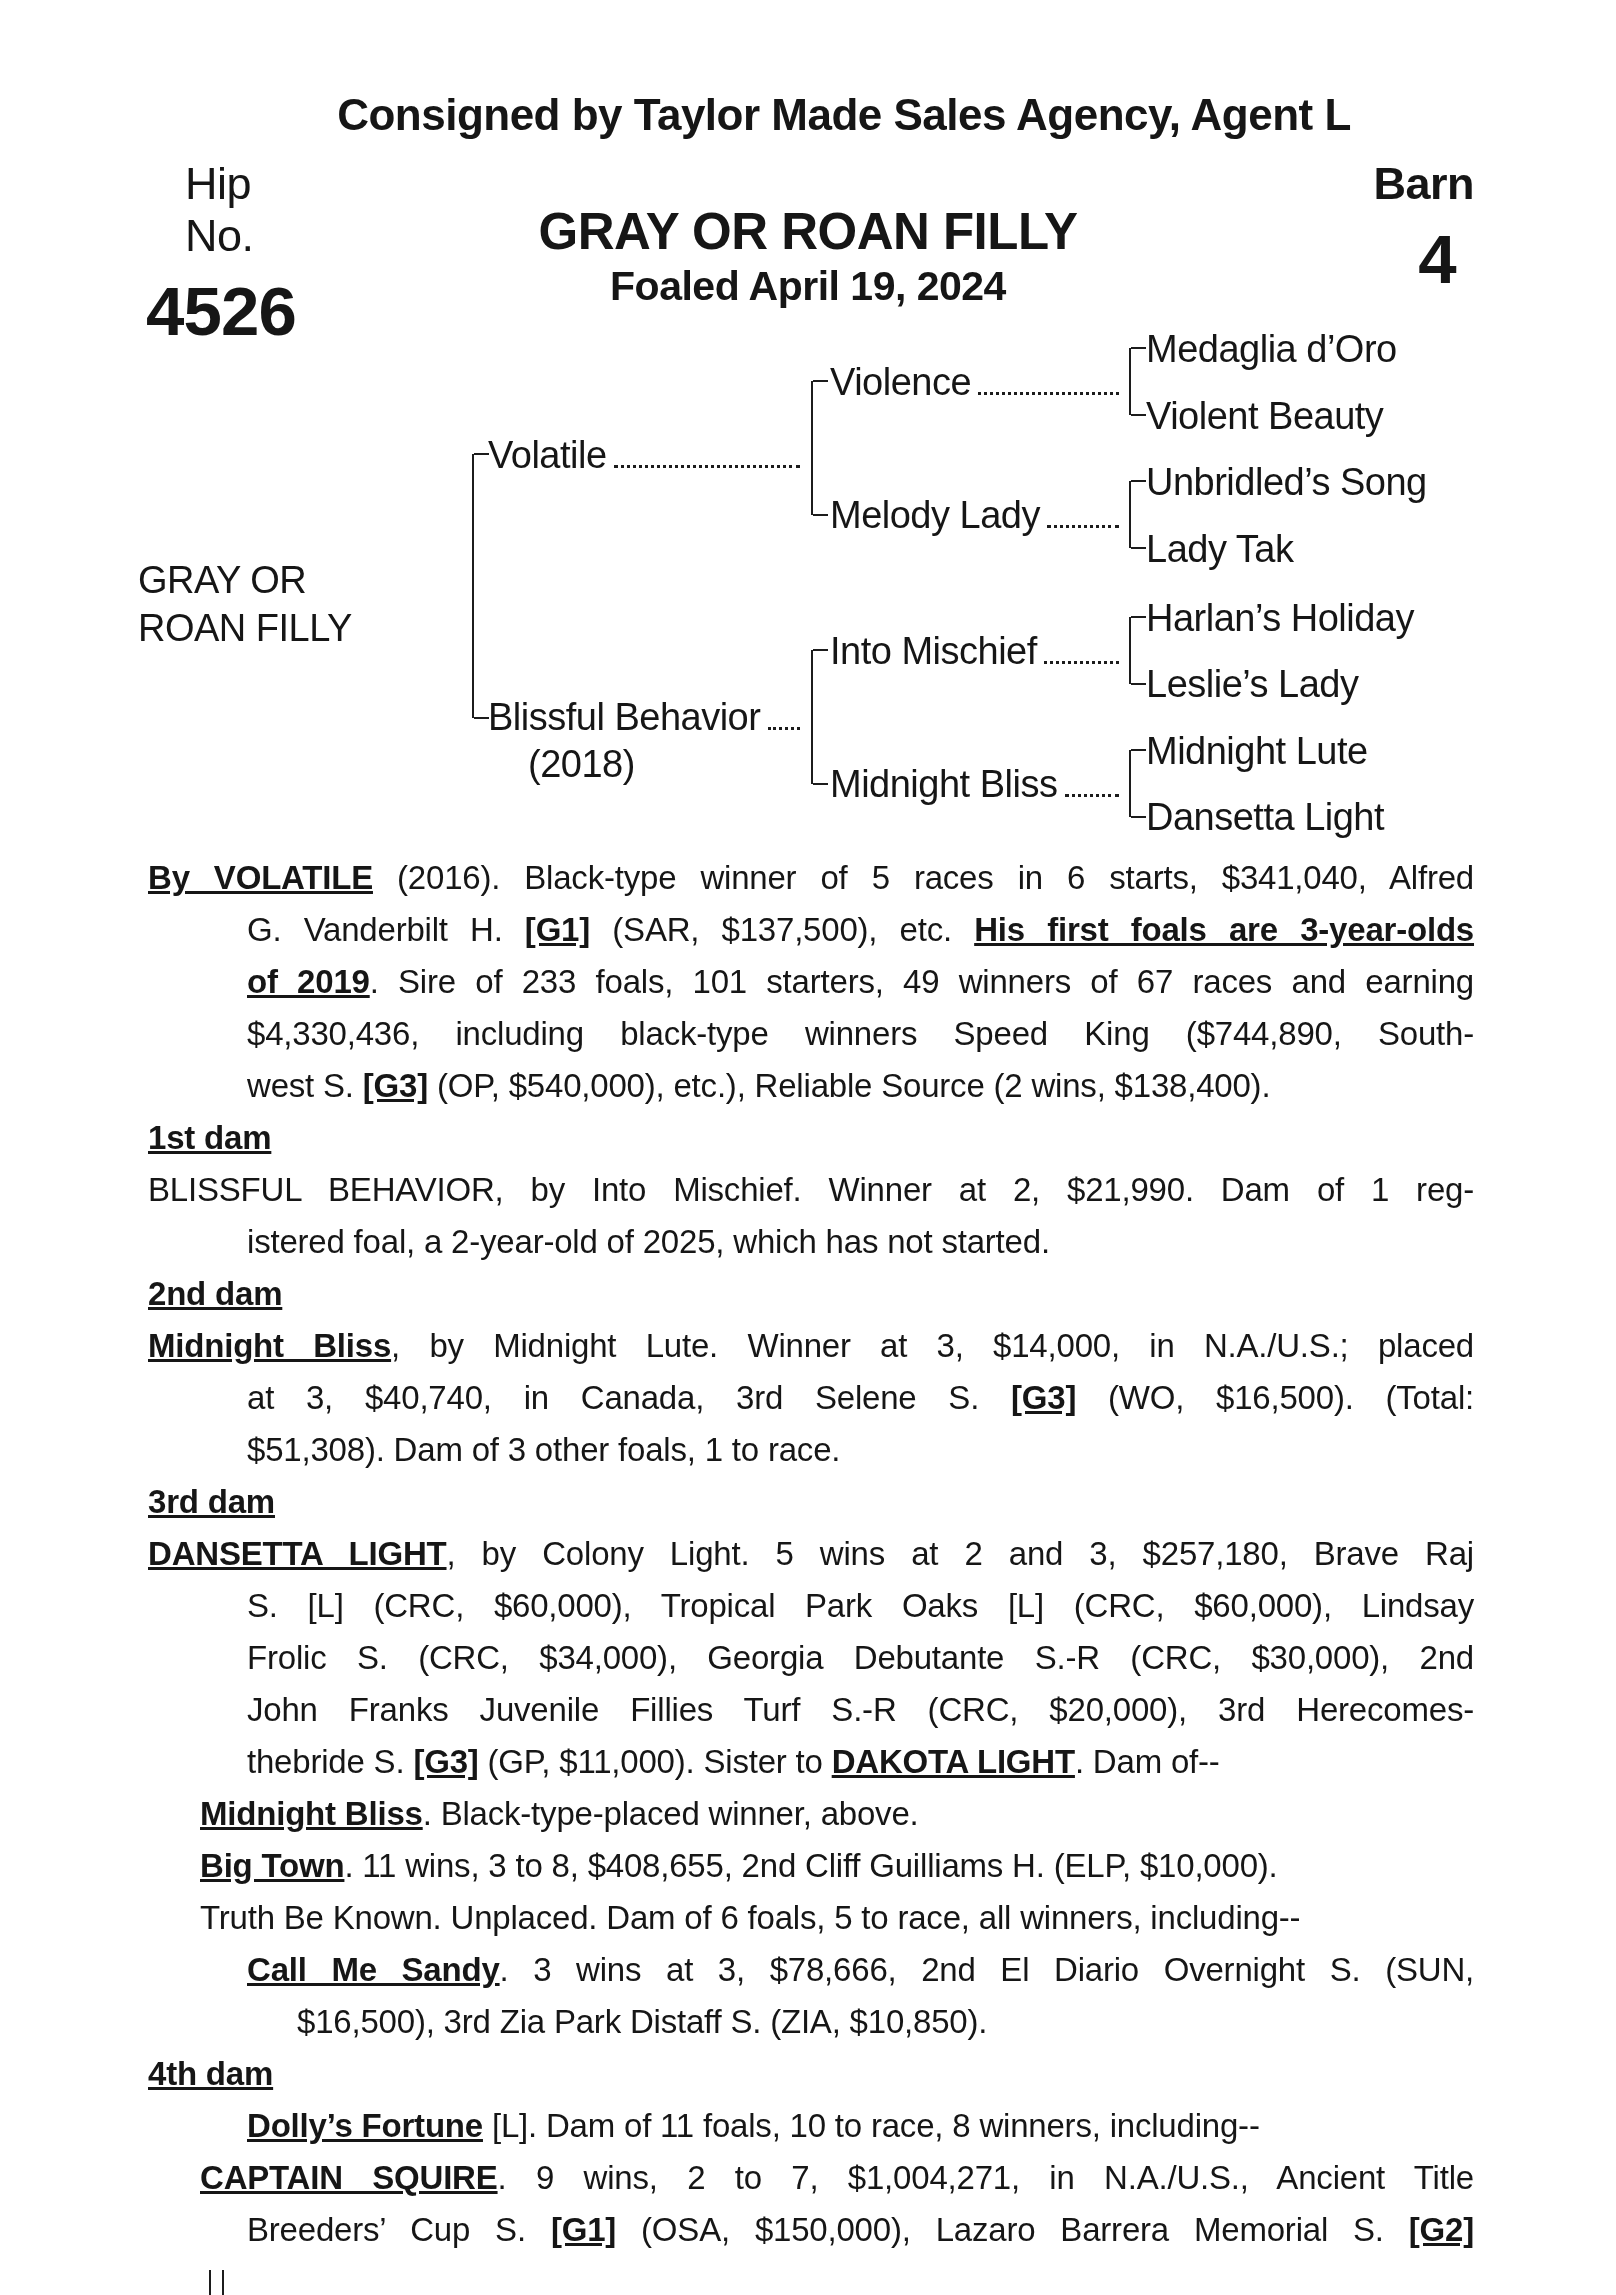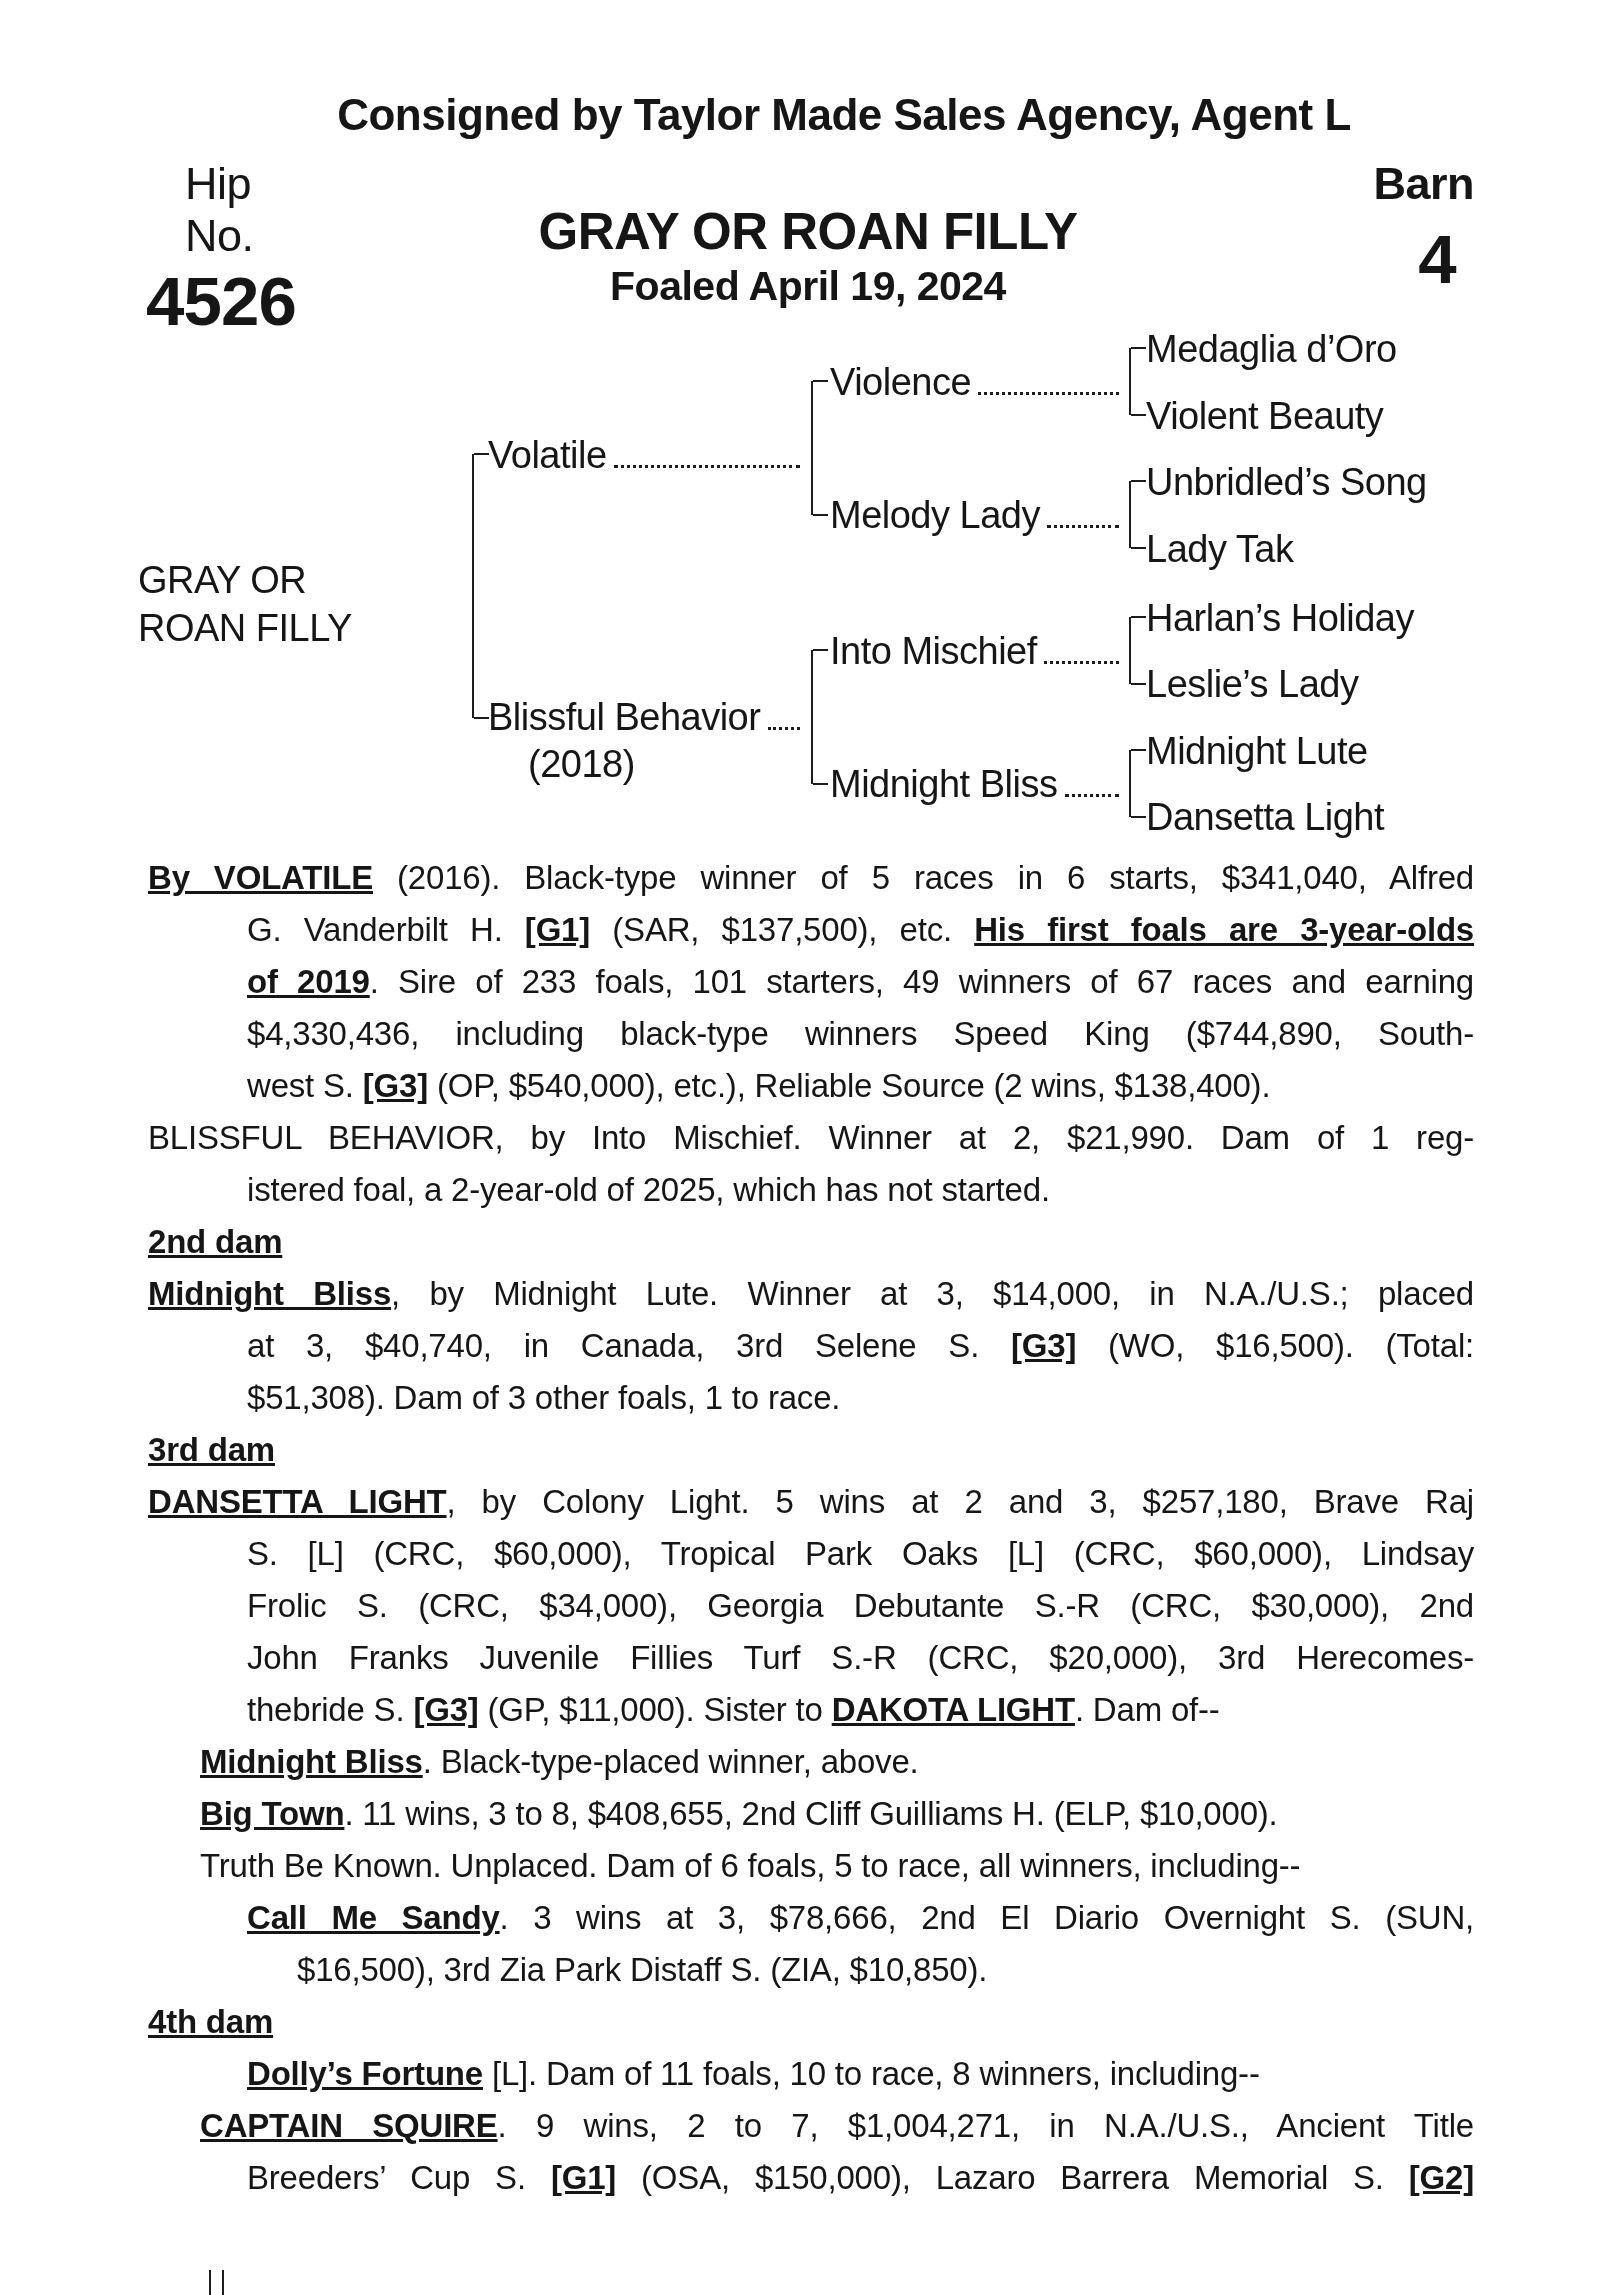--- a/index.html
+++ b/index.html
@@ -5,21 +5,21 @@
   html,body{margin:0;padding:0;}
   body{
     width:1616px;height:3227px;position:relative;background:#ffffff;
     color:#161616;font-family:"Liberation Sans",sans-serif;overflow:hidden;
   }
   
   .consignor{position:absolute;top:90px;left:0;width:1616px;text-align:center;
     font-weight:700;font-size:44px;letter-spacing:-0.5px;margin-left:36px;}
   .hip-block{position:absolute;left:146px;top:158px;width:165px;}
   .hip-label{font-weight:400;font-size:45px;letter-spacing:-0.5px;margin-left:39px;}
-  .hip-number{font-weight:700;font-size:69px;letter-spacing:-0.9px;}
+  .hip-number{font-weight:700;font-size:69px;letter-spacing:-0.9px;margin-top:10px;}
   .barn-block{position:absolute;left:1327px;top:158px;width:147px;text-align:right;}
   .barn-label{font-weight:700;font-size:45px;letter-spacing:-0.5px;}
   .barn-number{font-weight:700;font-size:69px;letter-spacing:-0.9px;margin-top:10px;padding-right:18.4px;}
   .page-title{position:absolute;top:202px;left:0;width:1616px;text-align:center;
     font-weight:700;font-size:51px;letter-spacing:-0.5px;}
   .foaled{position:absolute;top:263px;left:0;width:1616px;text-align:center;
     font-weight:700;font-size:41px;letter-spacing:-0.5px;}
   
   .ped{position:absolute;left:0;top:0;width:1616px;height:849px;font-size:38px;letter-spacing:-0.5px;}
   .subject{position:absolute;left:138px;top:556px;line-height:48px;}
@@ -114,20 +114,21 @@
   <div class="br" style="left:1129px;top:617px;height:67px;"></div>
   <div class="br" style="left:1129px;top:750px;height:67px;"></div>
 </div>
 
 <div class="body-text">
     <div class="bl ind0 just"><span class="b">By VOLATILE</span><span> (2016). Black-type winner of 5 races in 6 starts, $341,040, Alfred</span></div>
     <div class="bl ind2 just"><span>G. Vanderbilt H. </span><span class="b">[G1]</span><span> (SAR, $137,500), etc. </span><span class="b">His first foals are 3-year-olds</span></div>
     <div class="bl ind2 just"><span class="b">of 2019</span><span>. Sire of 233 foals, 101 starters, 49 winners of 67 races and earning</span></div>
     <div class="bl ind2 just"><span>$4,330,436, including black-type winners Speed King ($744,890, South-</span></div>
     <div class="bl ind2"><span>west S. </span><span class="b">[G3]</span><span> (OP, $540,000), etc.), Reliable Source (2 wins, $138,400).</span></div>
+    <div class="bl ind0"><span class="b">1st dam</span></div>
     <div class="bl ind0 just"><span>BLISSFUL BEHAVIOR, by Into Mischief. Winner at 2, $21,990. Dam of 1 reg-</span></div>
     <div class="bl ind2"><span>istered foal, a 2-year-old of 2025, which has not started.</span></div>
     <div class="bl ind0"><span class="b">2nd dam</span></div>
     <div class="bl ind0 just"><span class="b">Midnight Bliss</span><span>, by Midnight Lute. Winner at 3, $14,000, in N.A./U.S.; placed</span></div>
     <div class="bl ind2 just"><span>at 3, $40,740, in Canada, 3rd Selene S. </span><span class="b">[G3]</span><span> (WO, $16,500). (Total:</span></div>
     <div class="bl ind2"><span>$51,308). Dam of 3 other foals, 1 to race.</span></div>
     <div class="bl ind0"><span class="b">3rd dam</span></div>
     <div class="bl ind0 just"><span class="b">DANSETTA LIGHT</span><span>, by Colony Light. 5 wins at 2 and 3, $257,180, Brave Raj</span></div>
     <div class="bl ind2 just"><span>S. [L] (CRC, $60,000), Tropical Park Oaks [L] (CRC, $60,000), Lindsay</span></div>
     <div class="bl ind2 just"><span>Frolic S. (CRC, $34,000), Georgia Debutante S.-R (CRC, $30,000), 2nd</span></div>

